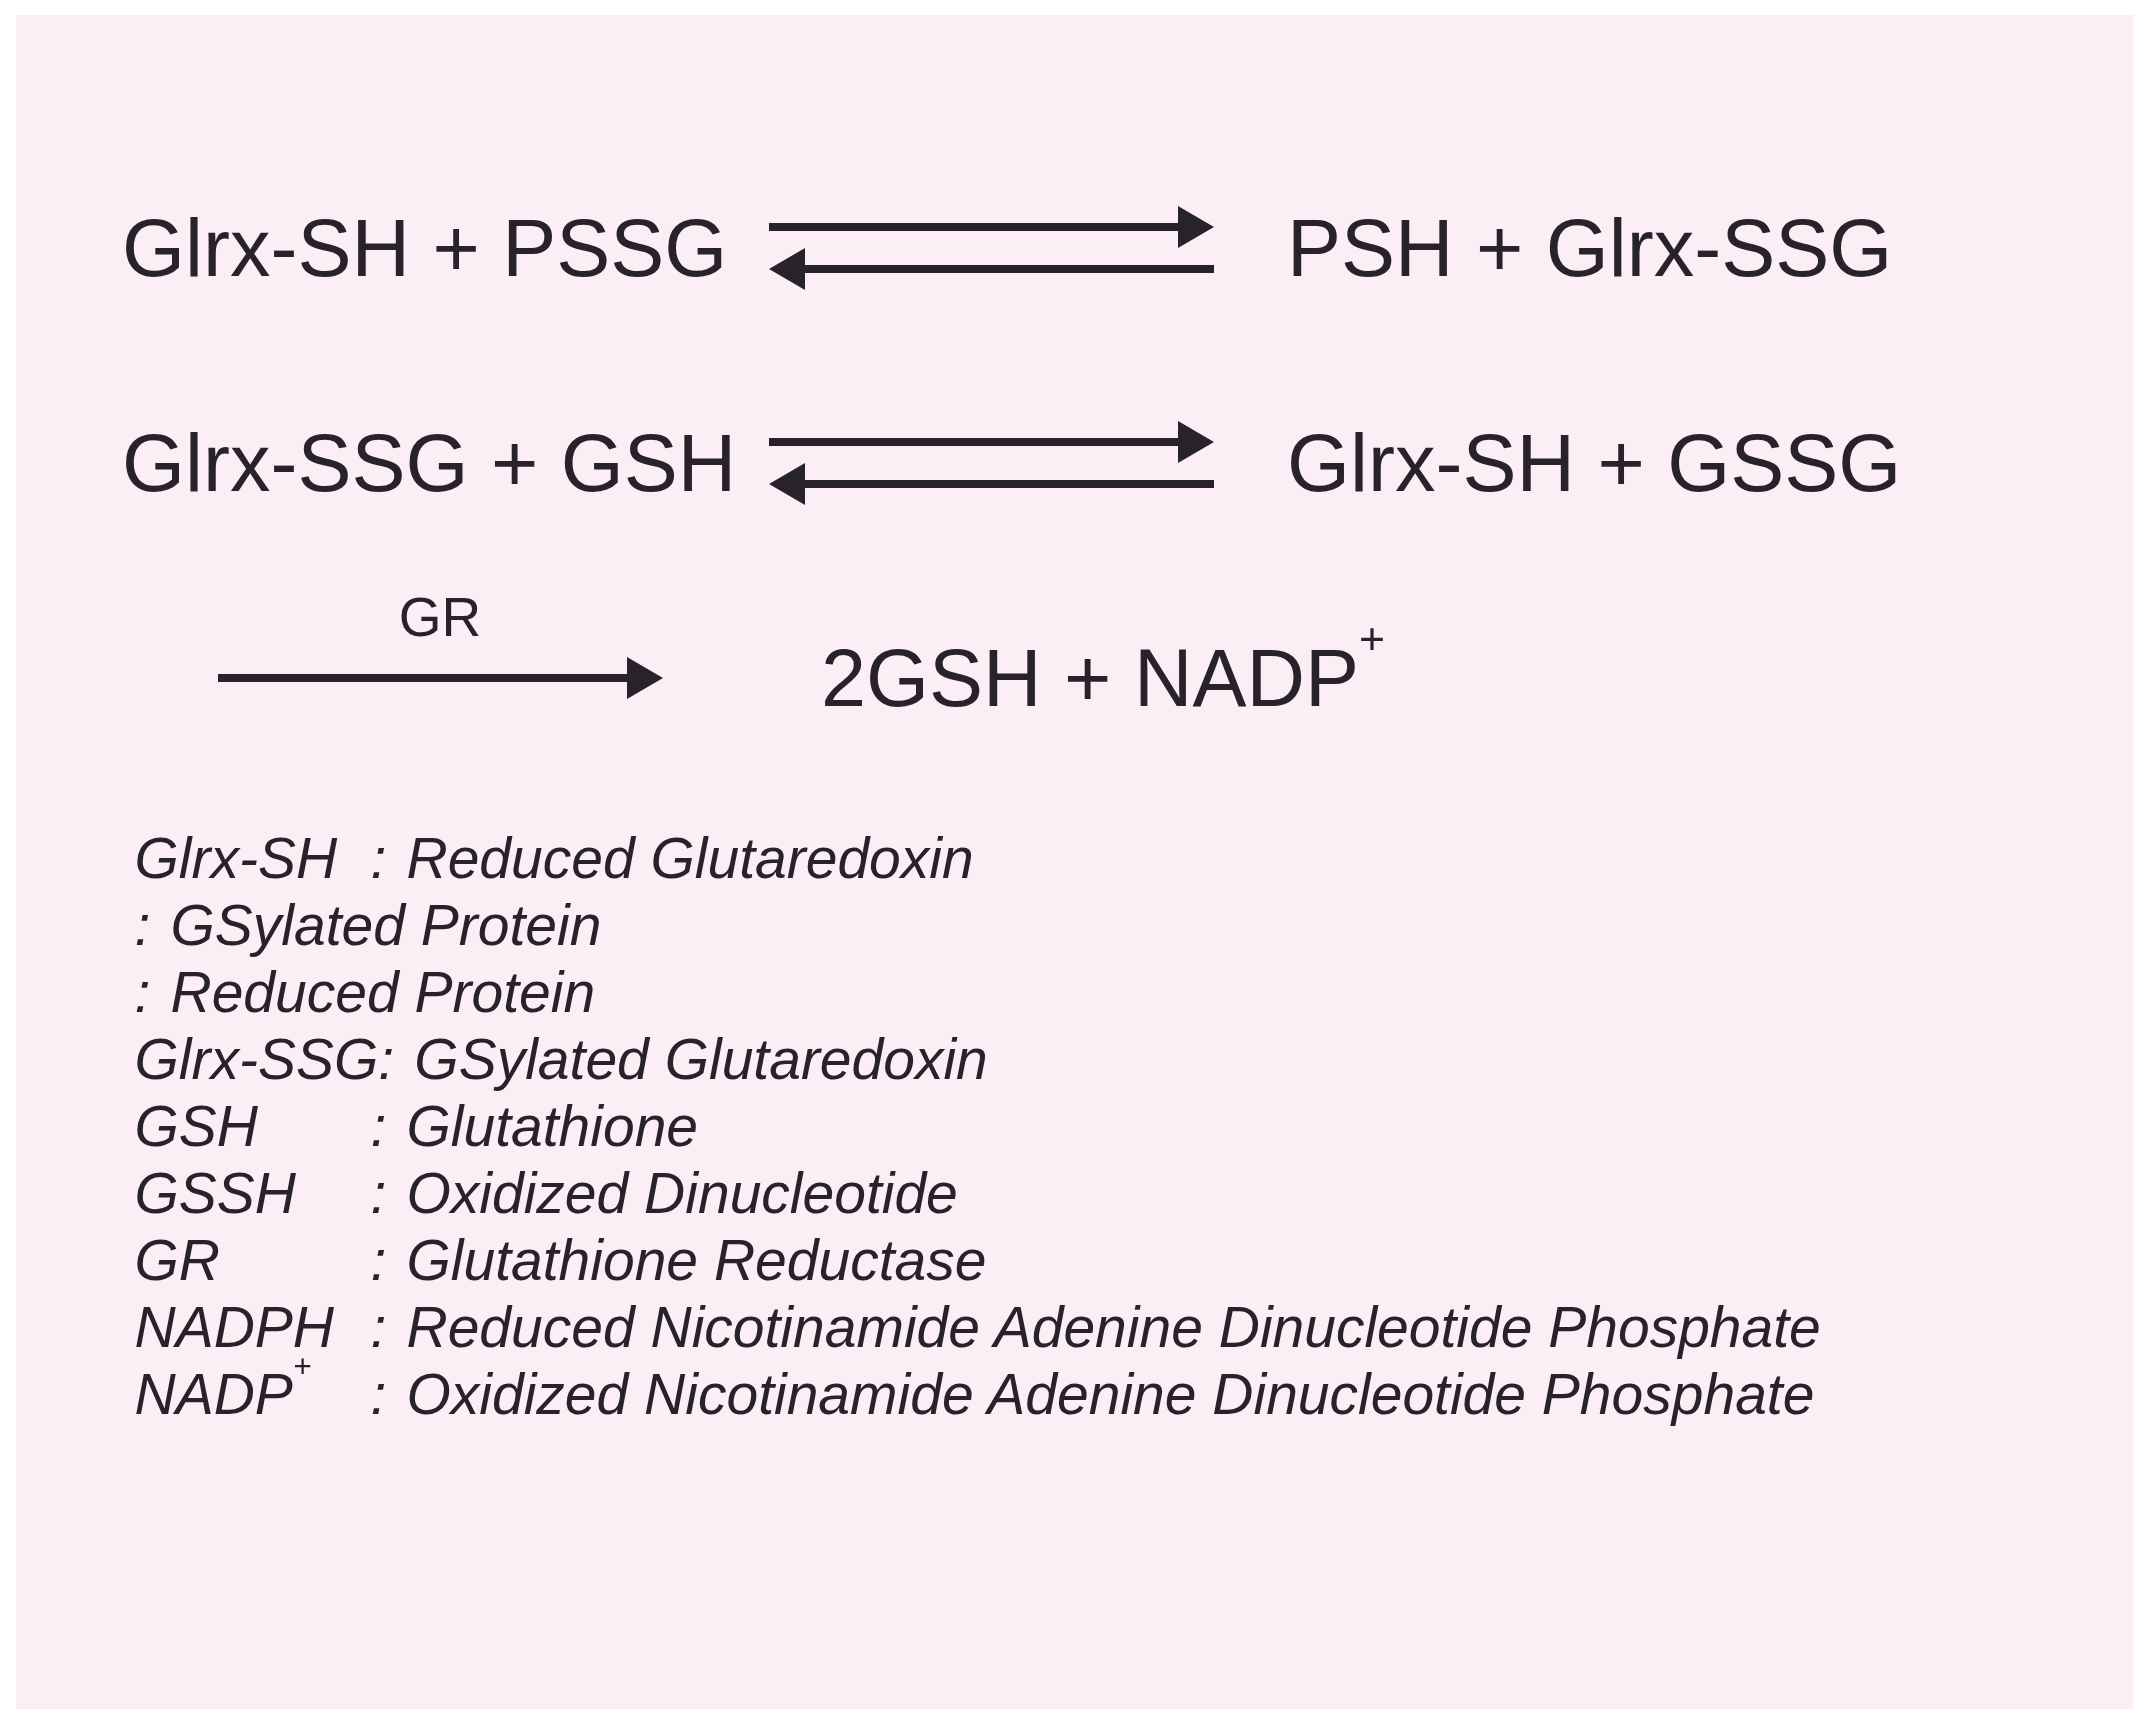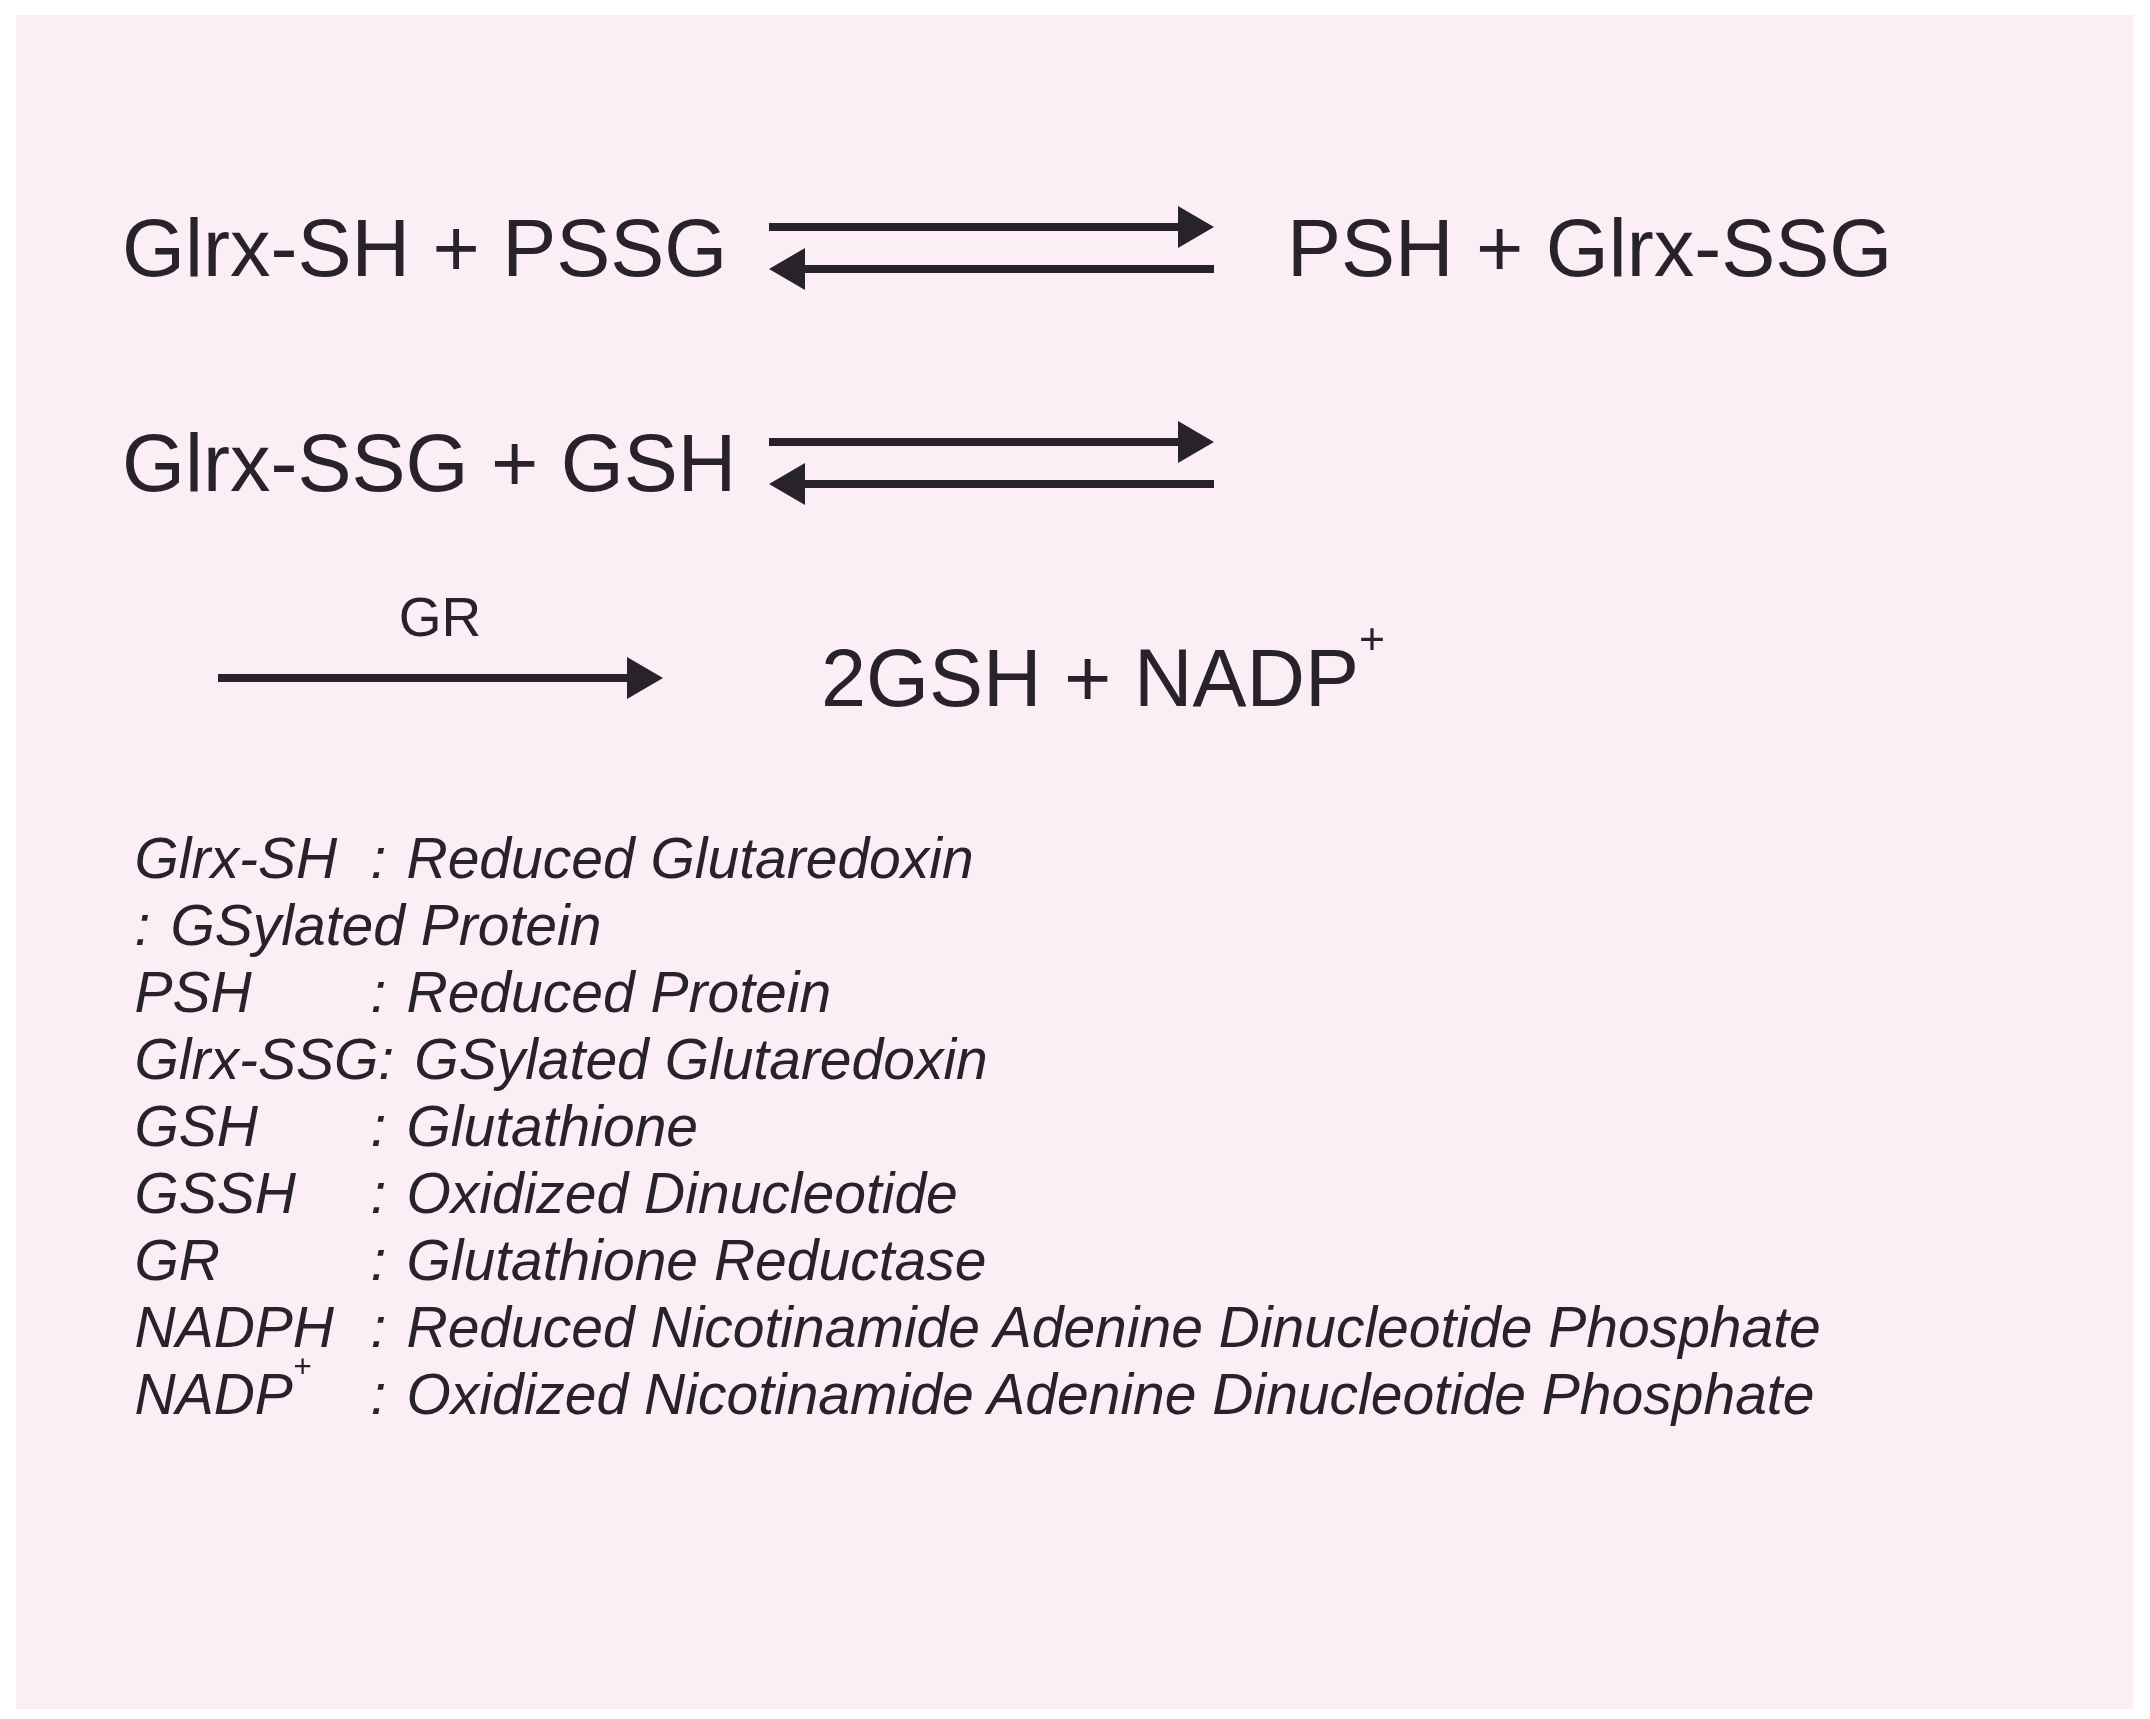--- a/index.html
+++ b/index.html
@@ -69,20 +69,21 @@
         <div class="arrow-line">
           <span class="shaft"></span>
             <span class="head-r"></span>
         </div>
         <div class="arrow-line">
           <span class="head-l"></span>
             <span class="shaft"></span>
         </div>
       </div>
     </div>
+    <div class="rxn-right">Glrx-SH + GSSG</div>
   </div>
 
   <div class="rxn-row last">
     <div class="rxn-arrow">
       <div class="fwd-wrap">
         <div class="fwd-label">GR</div>
         <div class="arrow-line">
           <span class="shaft"></span>
             <span class="head-r"></span>
         </div>
@@ -98,21 +99,20 @@
       <span class="colon">:</span>
       <span class="desc">Reduced Glutaredoxin</span>
     </div>
 
     <div class="legend-row">
       <span class="colon">:</span>
       <span class="desc">GSylated Protein</span>
     </div>
 
     <div class="legend-row">
-      <span class="abbr">PSH</span>
       <span class="colon">:</span>
       <span class="desc">Reduced Protein</span>
     </div>
 
     <div class="legend-row">
       <span class="abbr">Glrx-SSG</span>
       <span class="colon">:</span>
       <span class="desc">GSylated Glutaredoxin</span>
     </div>
 

